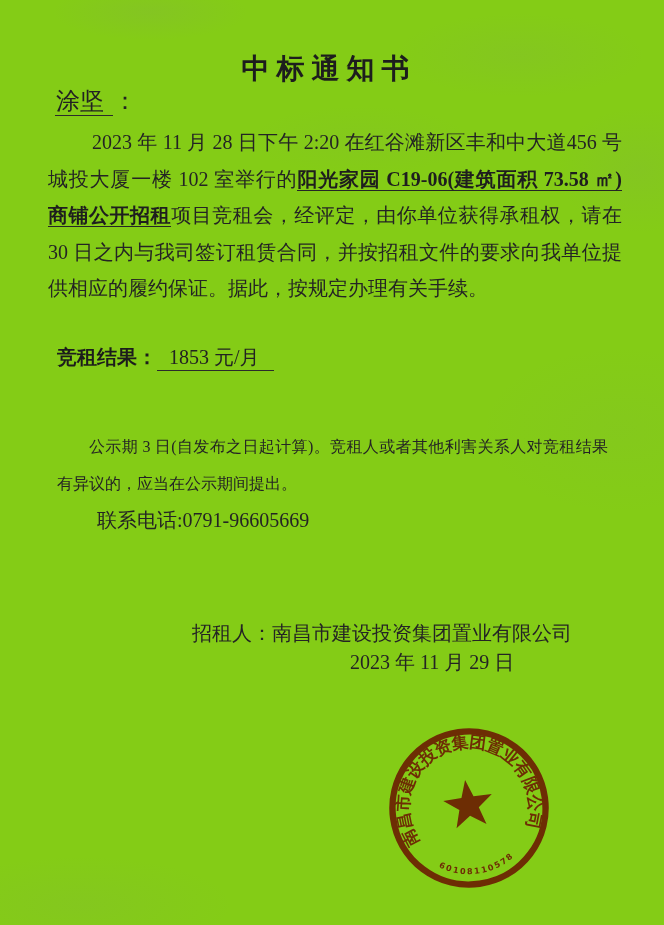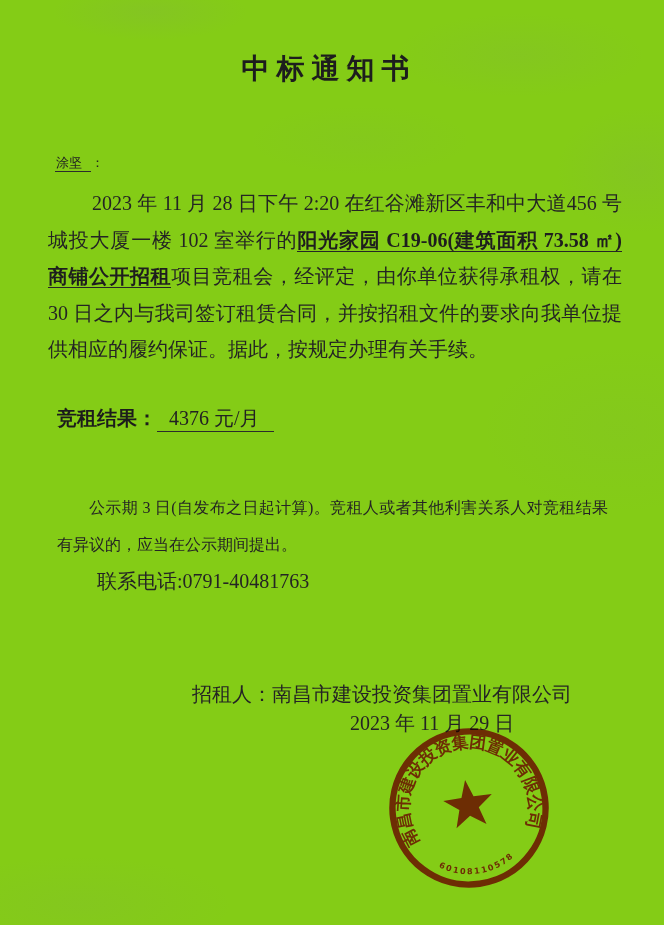--- a/index.html
+++ b/index.html
@@ -37,23 +37,22 @@
     padding-top: 50px;
     text-align: center;
     font-size: 28px;
     line-height: 38px;
     font-weight: 700;
     letter-spacing: 7px;
     transform: translateX(-6px);
     color: #1d1d1d;
   }
   .salutation {
-    margin-top: 61px;
     margin-left: 7px;
-    font-size: 13px;
+    font-size: 24px;
     line-height: 27px;
   }
   .u-name {
     border-bottom: 1.6px solid #2b2b2b;
     padding: 0 9px 1px 1px;
   }
   .body-par {
     margin: 9px 0 0 0;
     font-size: 20px;
     line-height: 36.5px;
@@ -138,25 +137,25 @@
 
     <div class="salutation">
       <span class="u-name">涂坚</span><span>：</span>
     </div>
 
     <p class="body-par">
       <span>2023 年 11 月 28 日下午 2:20 在红谷滩新区丰和中大道456 号城投大厦一楼 102 室举行的</span><span class="proj-u">阳光家园 C19-06(建筑面积 73.58 ㎡)商铺公开招租</span><span>项目竞租会，经评定，由你单位获得承租权，请在 30 日之内与我司签订租赁合同，并按招租文件的要求向我单位提供相应的履约保证。据此，按规定办理有关手续。</span>
     </p>
 
     <div class="result-line">
-      <span class="result-label">竞租结果：</span><span class="result-value">4376 元/月</span>
+      <span class="result-label">竞租结果：</span><span class="result-value">1853 元/月</span>
     </div>
 
     <p class="notice-par">公示期 3 日(自发布之日起计算)。竞租人或者其他利害关系人对竞租结果有异议的，应当在公示期间提出。</p>
-    <div class="notice-line">联系电话:0791-40481763</div>
+    <div class="notice-line">联系电话:0791-96605669</div>
 
     <div class="sig-lessor">招租人：南昌市建设投资集团置业有限公司</div>
     <div class="sig-date">2023 年 11 月 29 日</div>
   </div>
 
   <div class="stamp">
     <svg viewBox="0 0 200 200">
       <defs>
         <path id="stamp-top-arc" d="M 35.6 127.3 A 70 70 0 1 1 164.4 127.3" fill="none"></path>
         <path id="stamp-bottom-arc" d="M 52.6 160.7 A 77 77 0 0 0 147.4 160.7" fill="none"></path>

